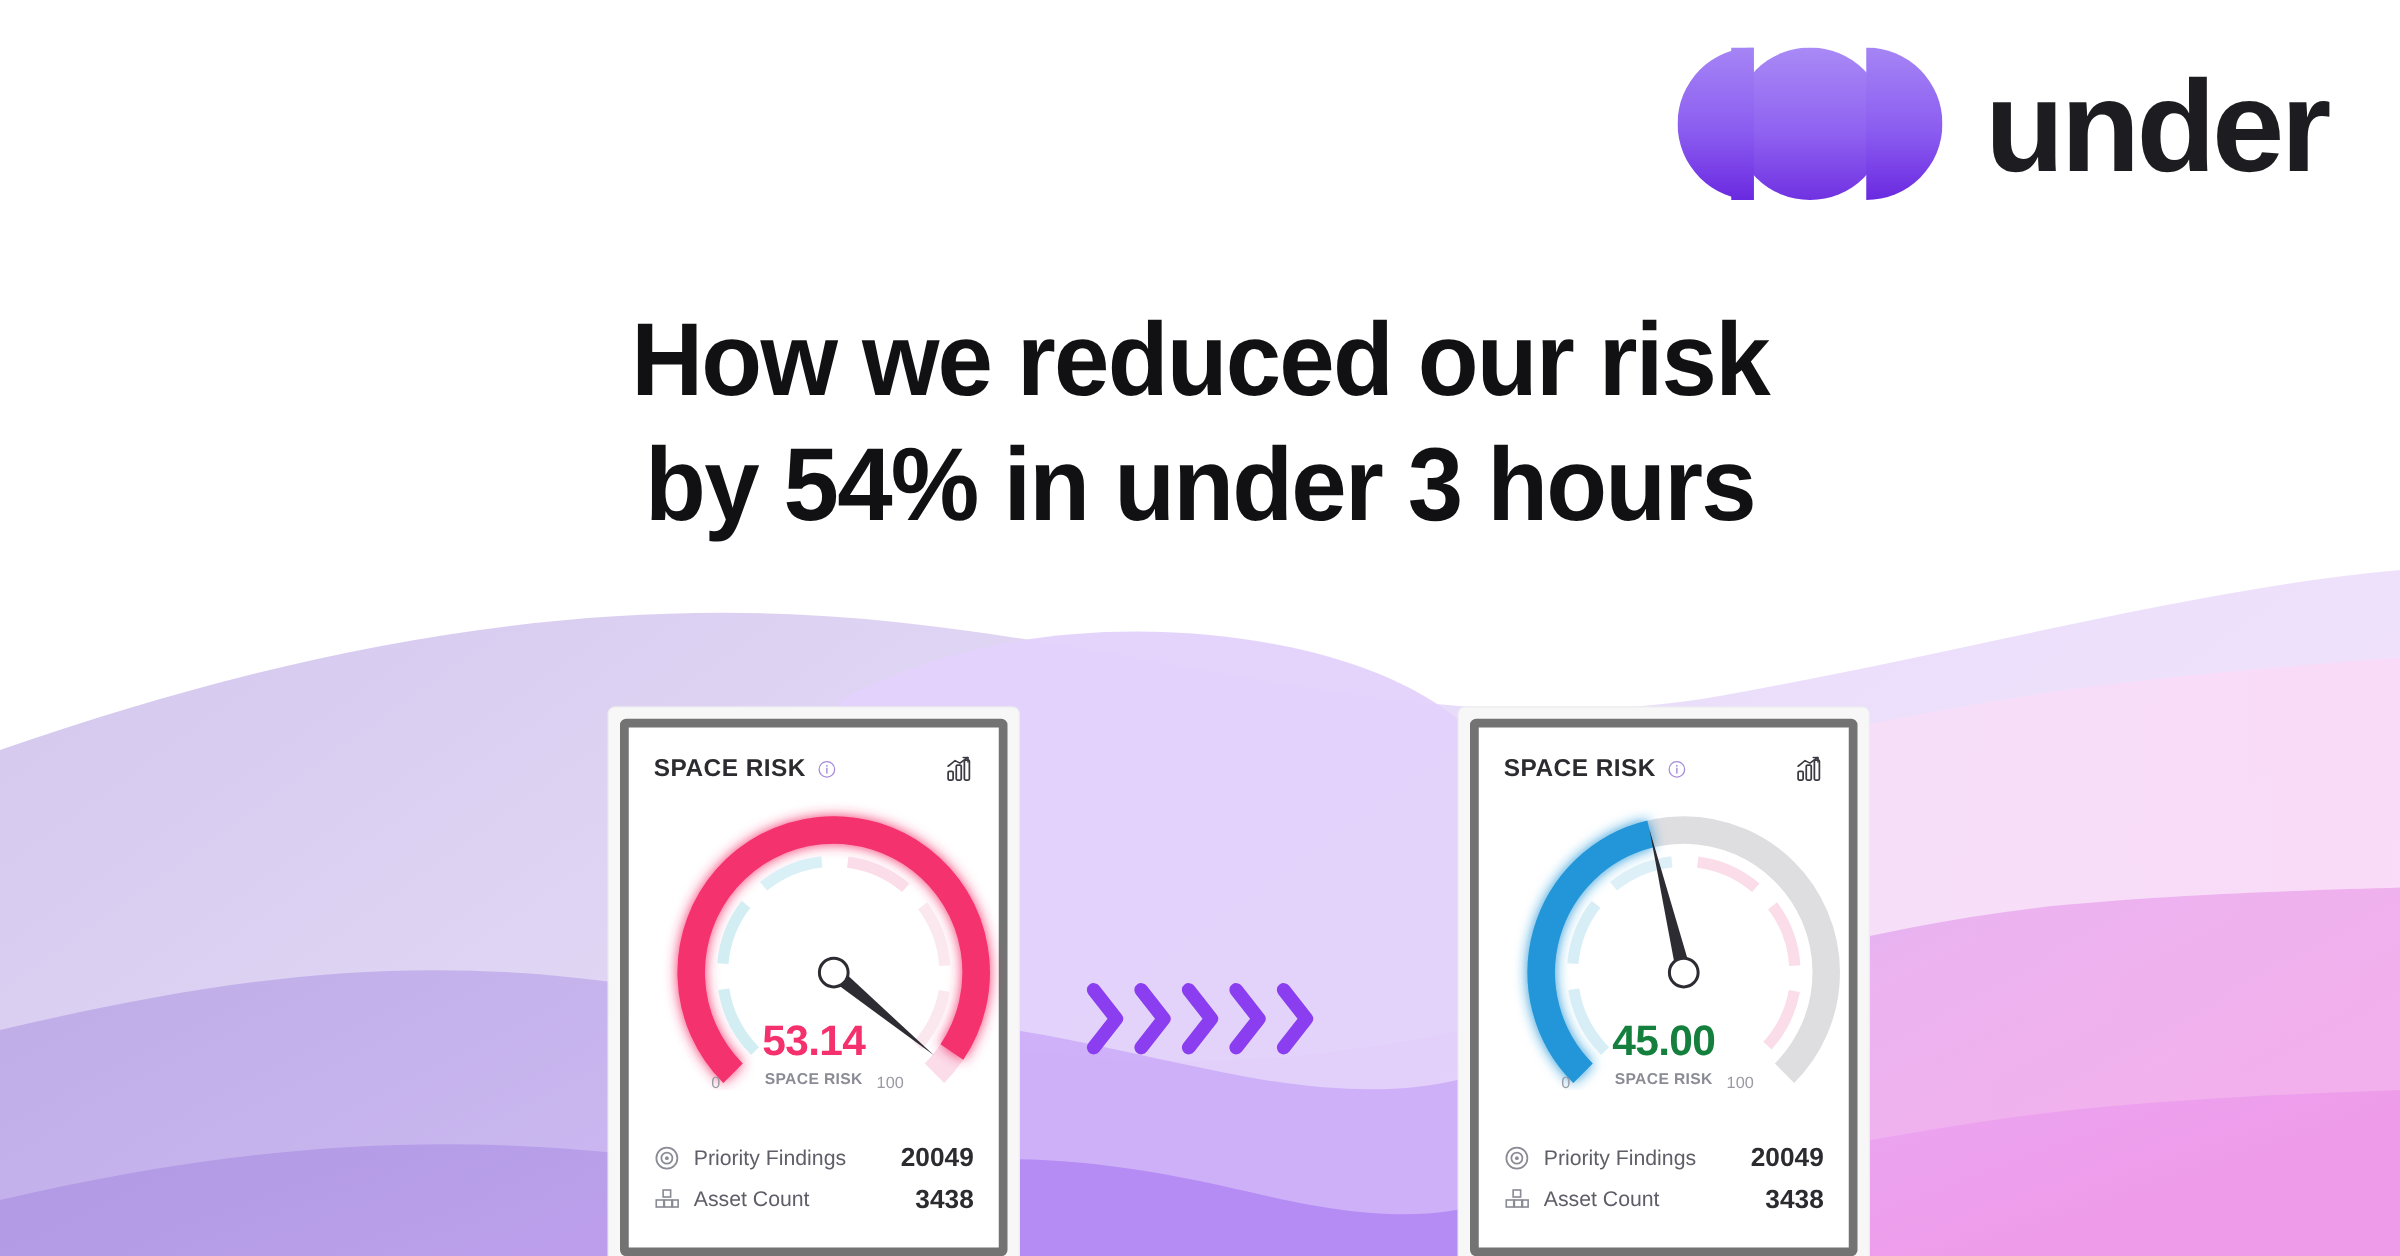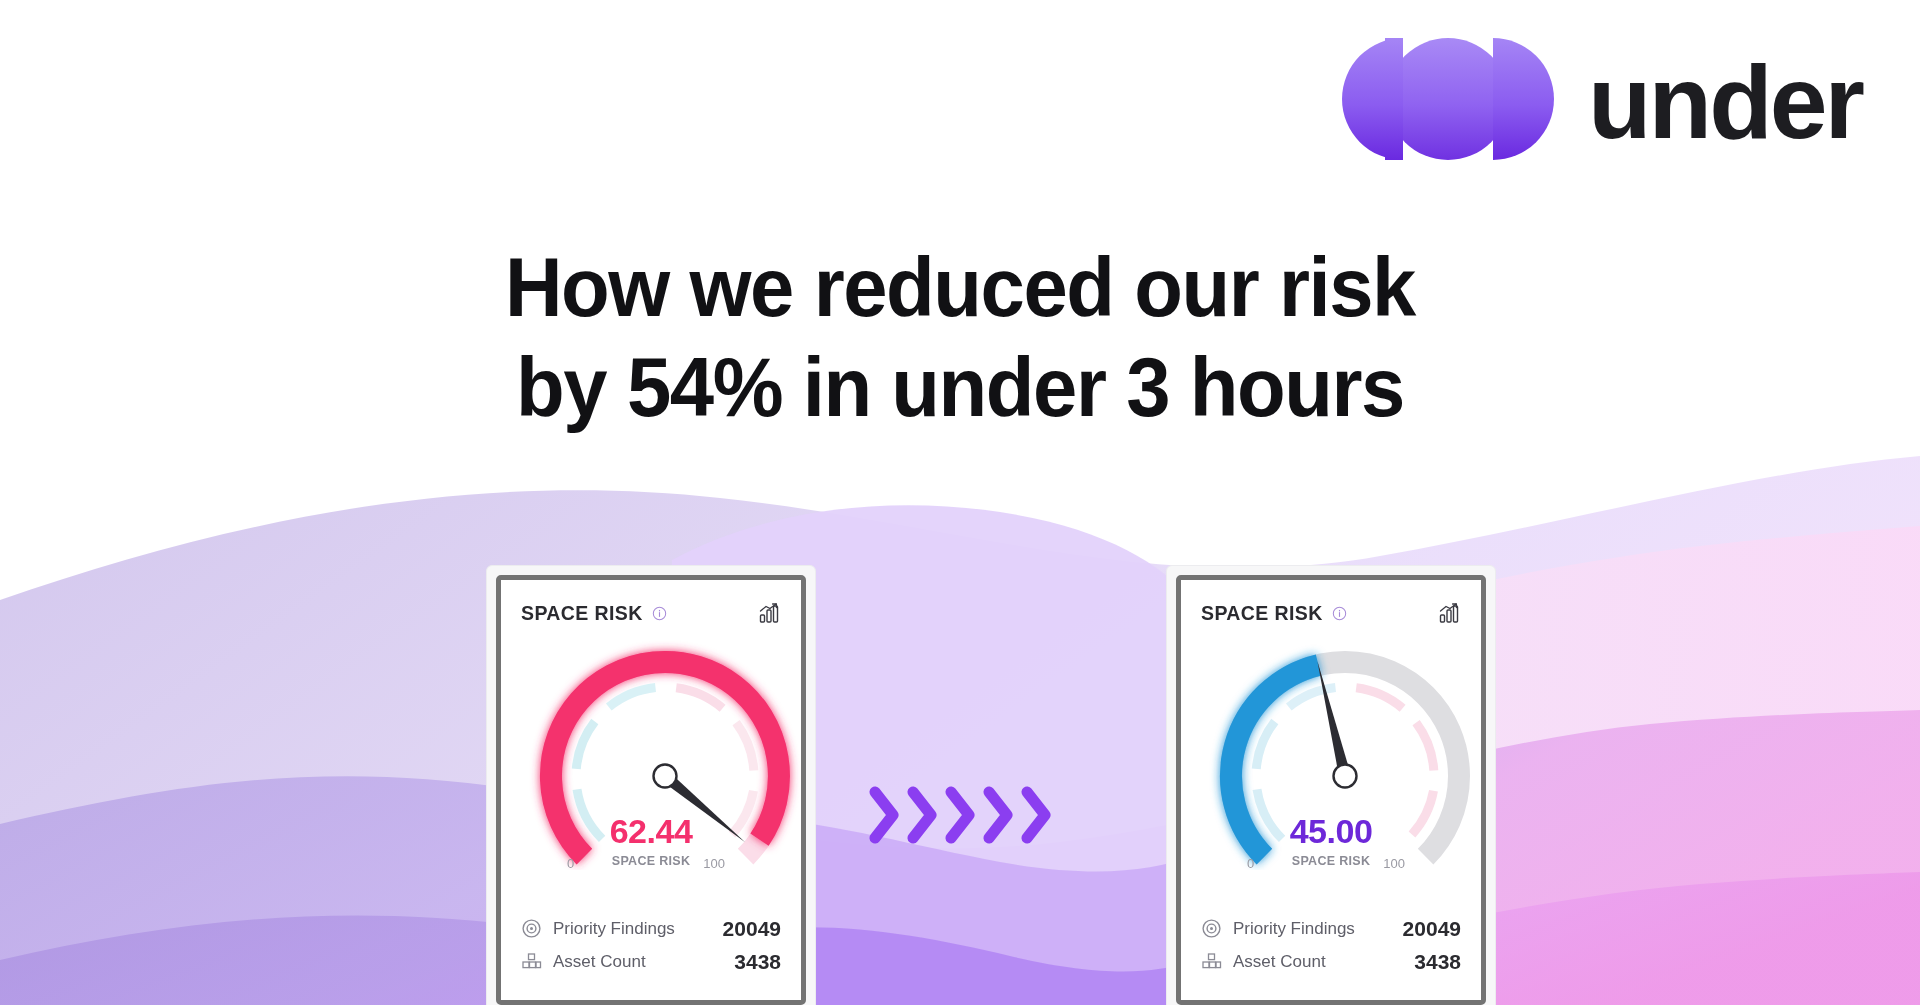--- a/index.html
+++ b/index.html
@@ -72,21 +72,21 @@
     position: absolute;
     z-index: 6;
     background: #f7f7f8;
     border: 1px solid #ececef;
     border-radius: 6px;
     padding: 9px;
   }
   .card {
     background: #ffffff;
     border-radius: 5px;
-    border: 5px solid #737373;
+    border: 7px solid #737373;
     width: 100%;
     height: 100%;
     padding: 18px 20px 0 20px;
     display: flex;
     flex-direction: column;
   }
   #card-before { left: 486px; top: 565px; width: 330px; height: 450px; }
   #card-after  { left: 1166px; top: 565px; width: 330px; height: 450px; }
 
   .card-head {
@@ -298,21 +298,21 @@
             <path d="M 71.1 -53.4 A 89 89 0 0 1 88.8 -5.5" fill="none" stroke="#fbe7ee" stroke-width="9"></path>
 
             <path d="M 88.5 14.8 A 89 89 0 0 1 67.0 58.5" fill="none" stroke="#fbe7ee" stroke-width="9"></path>
 
             <g transform="rotate(129.6)">
               <path d="M -6,0 L 0,104 L 6,0 Z" fill="#2c2c32" transform="rotate(180)"></path>
             </g>
             <circle cx="0" cy="0" r="11.5" fill="#ffffff" stroke="#2c2c32" stroke-width="2.4"></circle>
           </g>
         </svg>
-        <div class="gauge-value" style="color:#f4306d">62.44</div>
+        <div class="gauge-value" style="color:#f4306d">53.14</div>
         <div class="gauge-sub">SPACE RISK</div>
         <div class="gauge-min">0</div>
         <div class="gauge-max">100</div>
       </div>
 
       <div class="stats">
         <div class="stat-row">
           <span class="stat-icon">
             <svg viewBox="0 0 21 21" width="21" height="21">
               <circle cx="10.5" cy="10.5" r="8.4" fill="none" stroke="#8b8b95" stroke-width="1.4"></circle>
@@ -387,21 +387,21 @@
             <path d="M 11.2 -88.3 A 89 89 0 0 1 57.6 -67.8" fill="none" stroke="#fadde8" stroke-width="9"></path>
             <path d="M 71.1 -53.4 A 89 89 0 0 1 88.8 -5.5" fill="none" stroke="#fadde8" stroke-width="9"></path>
             <path d="M 88.5 14.8 A 89 89 0 0 1 67.0 58.5" fill="none" stroke="#fadde8" stroke-width="9"></path>
 
             <g transform="rotate(-13.5)">
               <path d="M -6,0 L 0,118 L 6,0 Z" fill="#2c2c32" transform="rotate(180)"></path>
             </g>
             <circle cx="0" cy="0" r="11.5" fill="#ffffff" stroke="#2c2c32" stroke-width="2.4"></circle>
           </g>
         </svg>
-        <div class="gauge-value" style="color:#6d28d9">45.00</div>
+        <div class="gauge-value" style="color:#15803d">45.00</div>
         <div class="gauge-sub">SPACE RISK</div>
         <div class="gauge-min">0</div>
         <div class="gauge-max">100</div>
       </div>
 
       <div class="stats">
         <div class="stat-row">
           <span class="stat-icon">
             <svg viewBox="0 0 21 21" width="21" height="21">
               <circle cx="10.5" cy="10.5" r="8.4" fill="none" stroke="#8b8b95" stroke-width="1.4"></circle>

